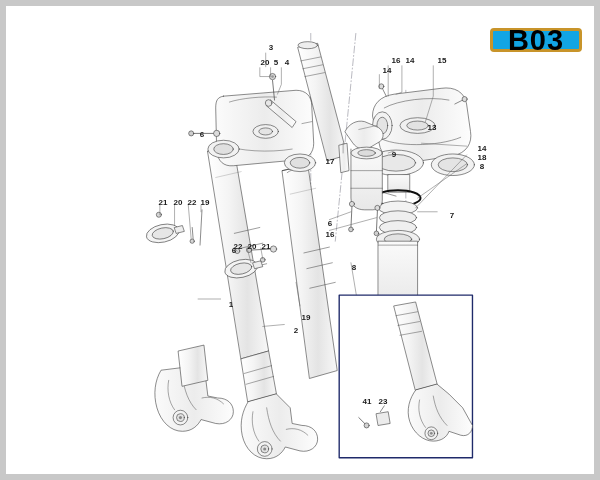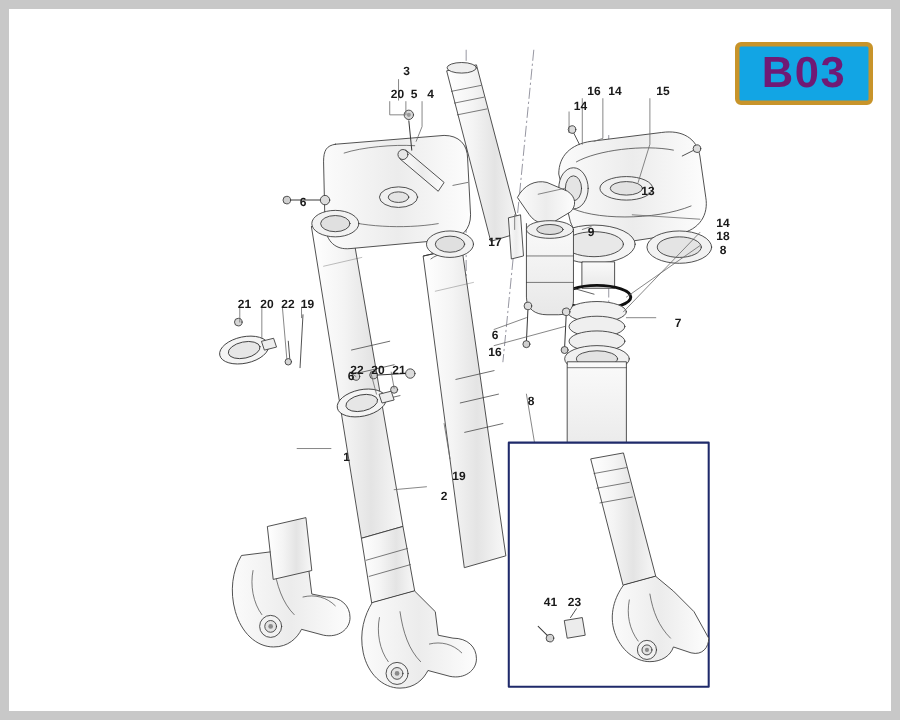--- a/index.html
+++ b/index.html
@@ -13,25 +13,25 @@
     position:relative;
     width:600px;height:480px;
     box-sizing:border-box;
     border:6px solid #c8c8c8;
     background:#ffffff;
   }
   #canvas{position:absolute;inset:0;}
   .badge{
     position:absolute;
     right:12px;top:22px;
-    width:92px;height:42px;
+    width:92px;height:24px;
     background:#12a5e4;
     border:3px solid #c8942a;
     border-radius:4px;
-    color:#701a75;
+    color:#000000;
     font-size:29px;
     font-weight:bold;
     letter-spacing:1px;
     display:flex;align-items:center;justify-content:center;
     box-sizing:border-box;
   }
   .cal{
     position:absolute;
     font-size:8px;
     font-weight:bold;

